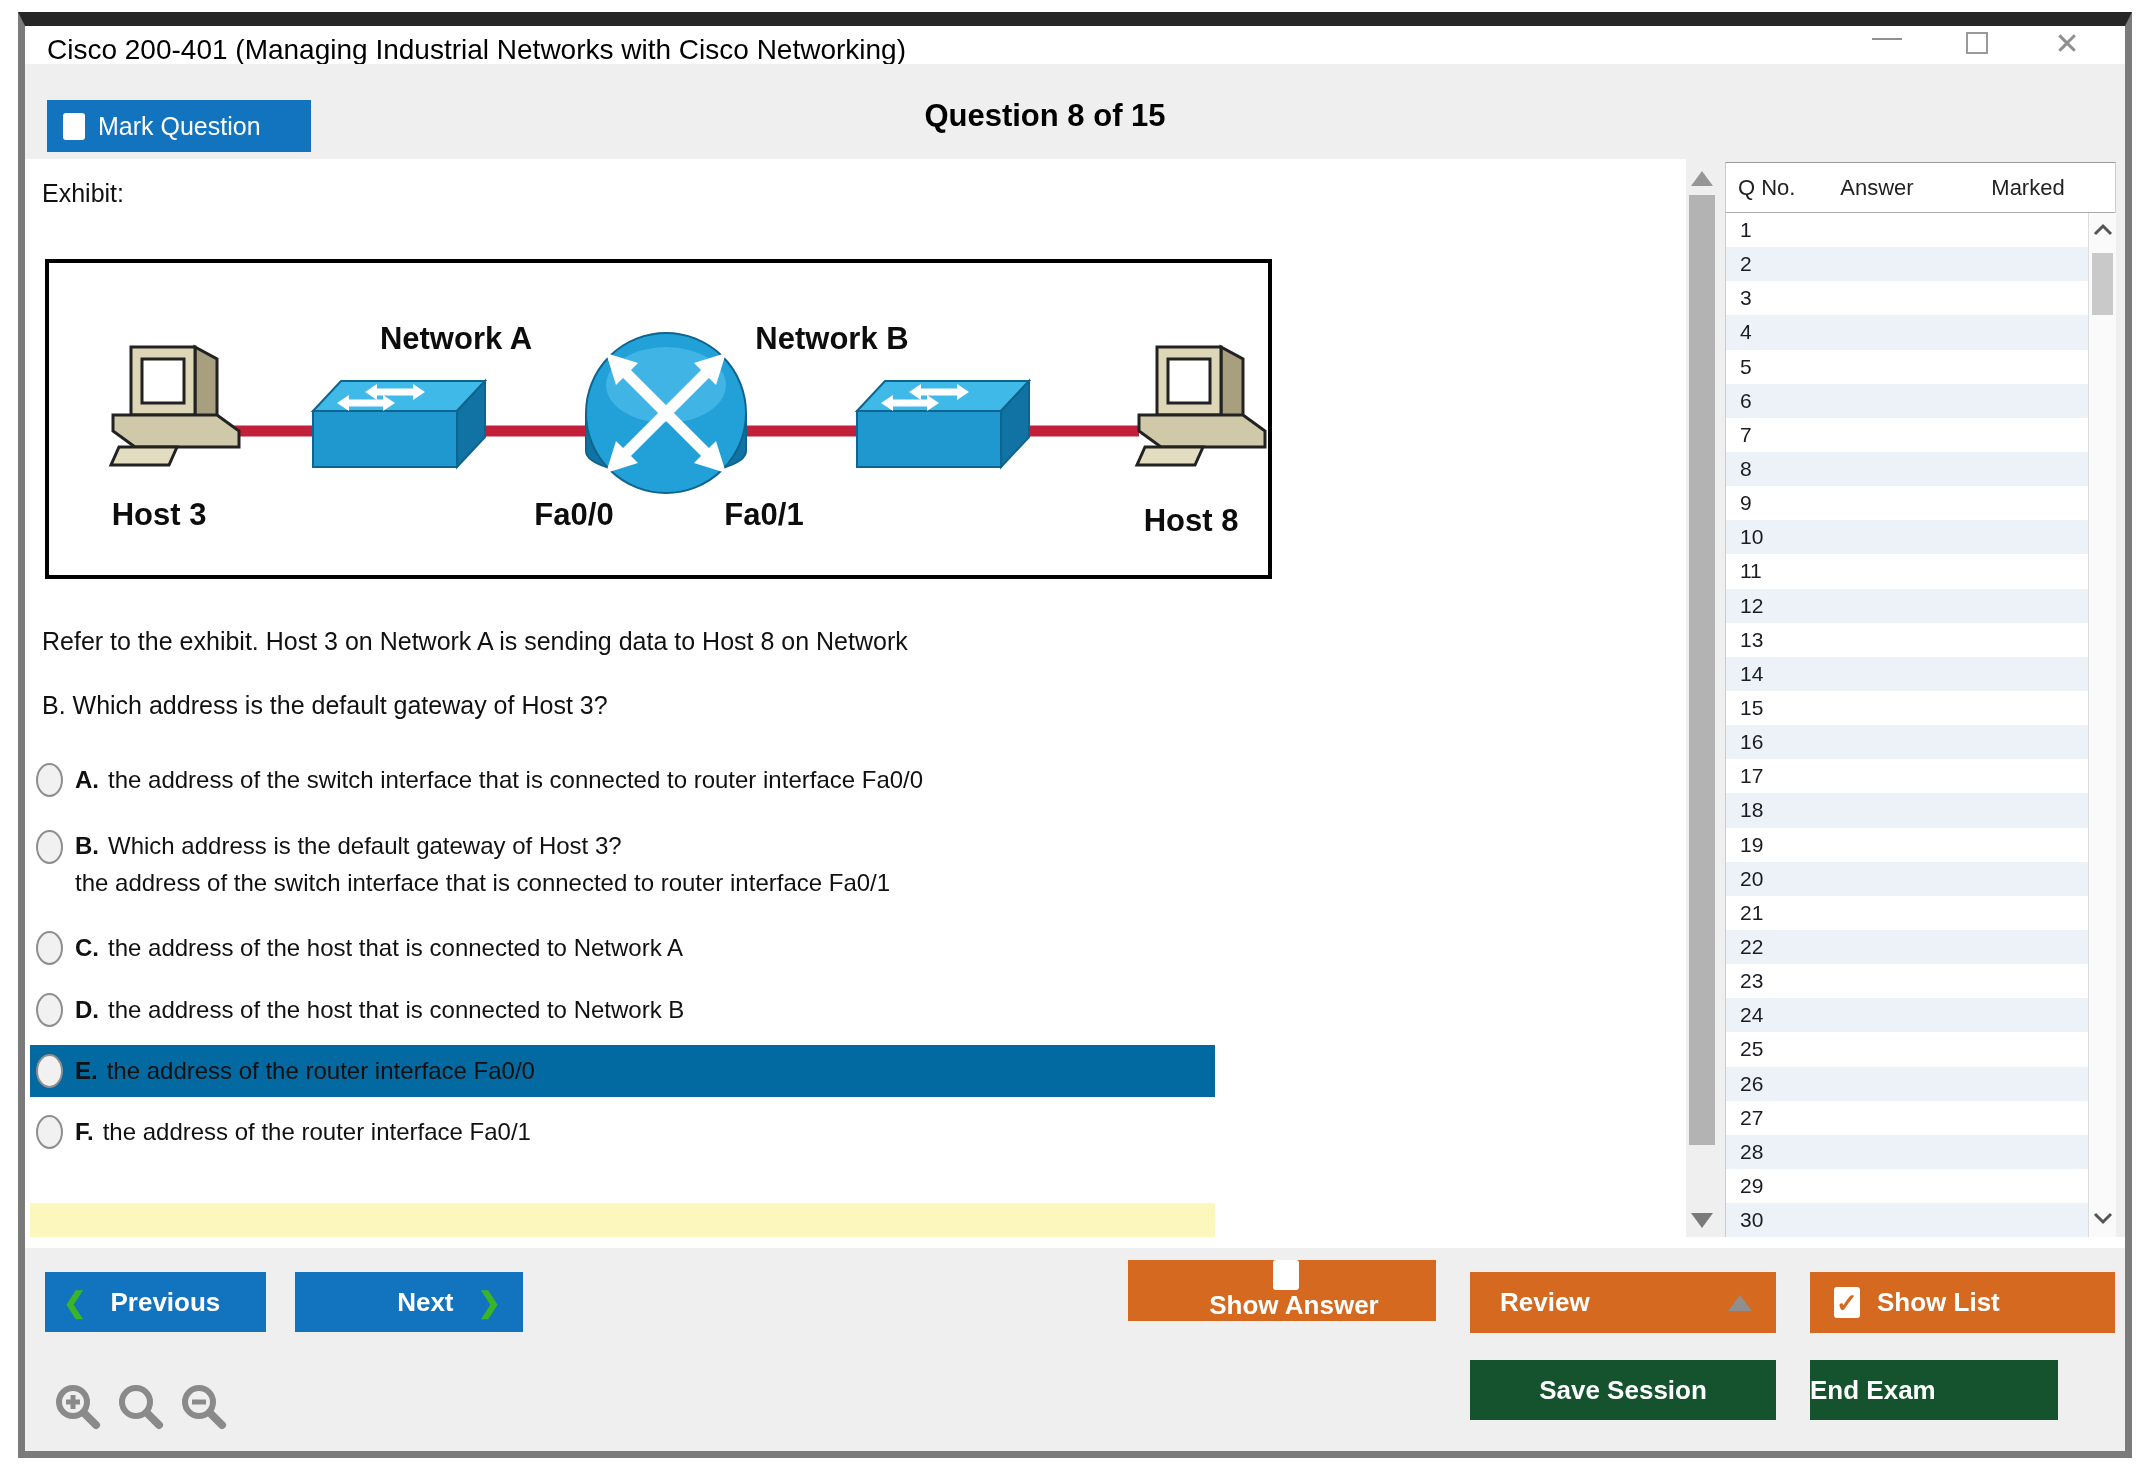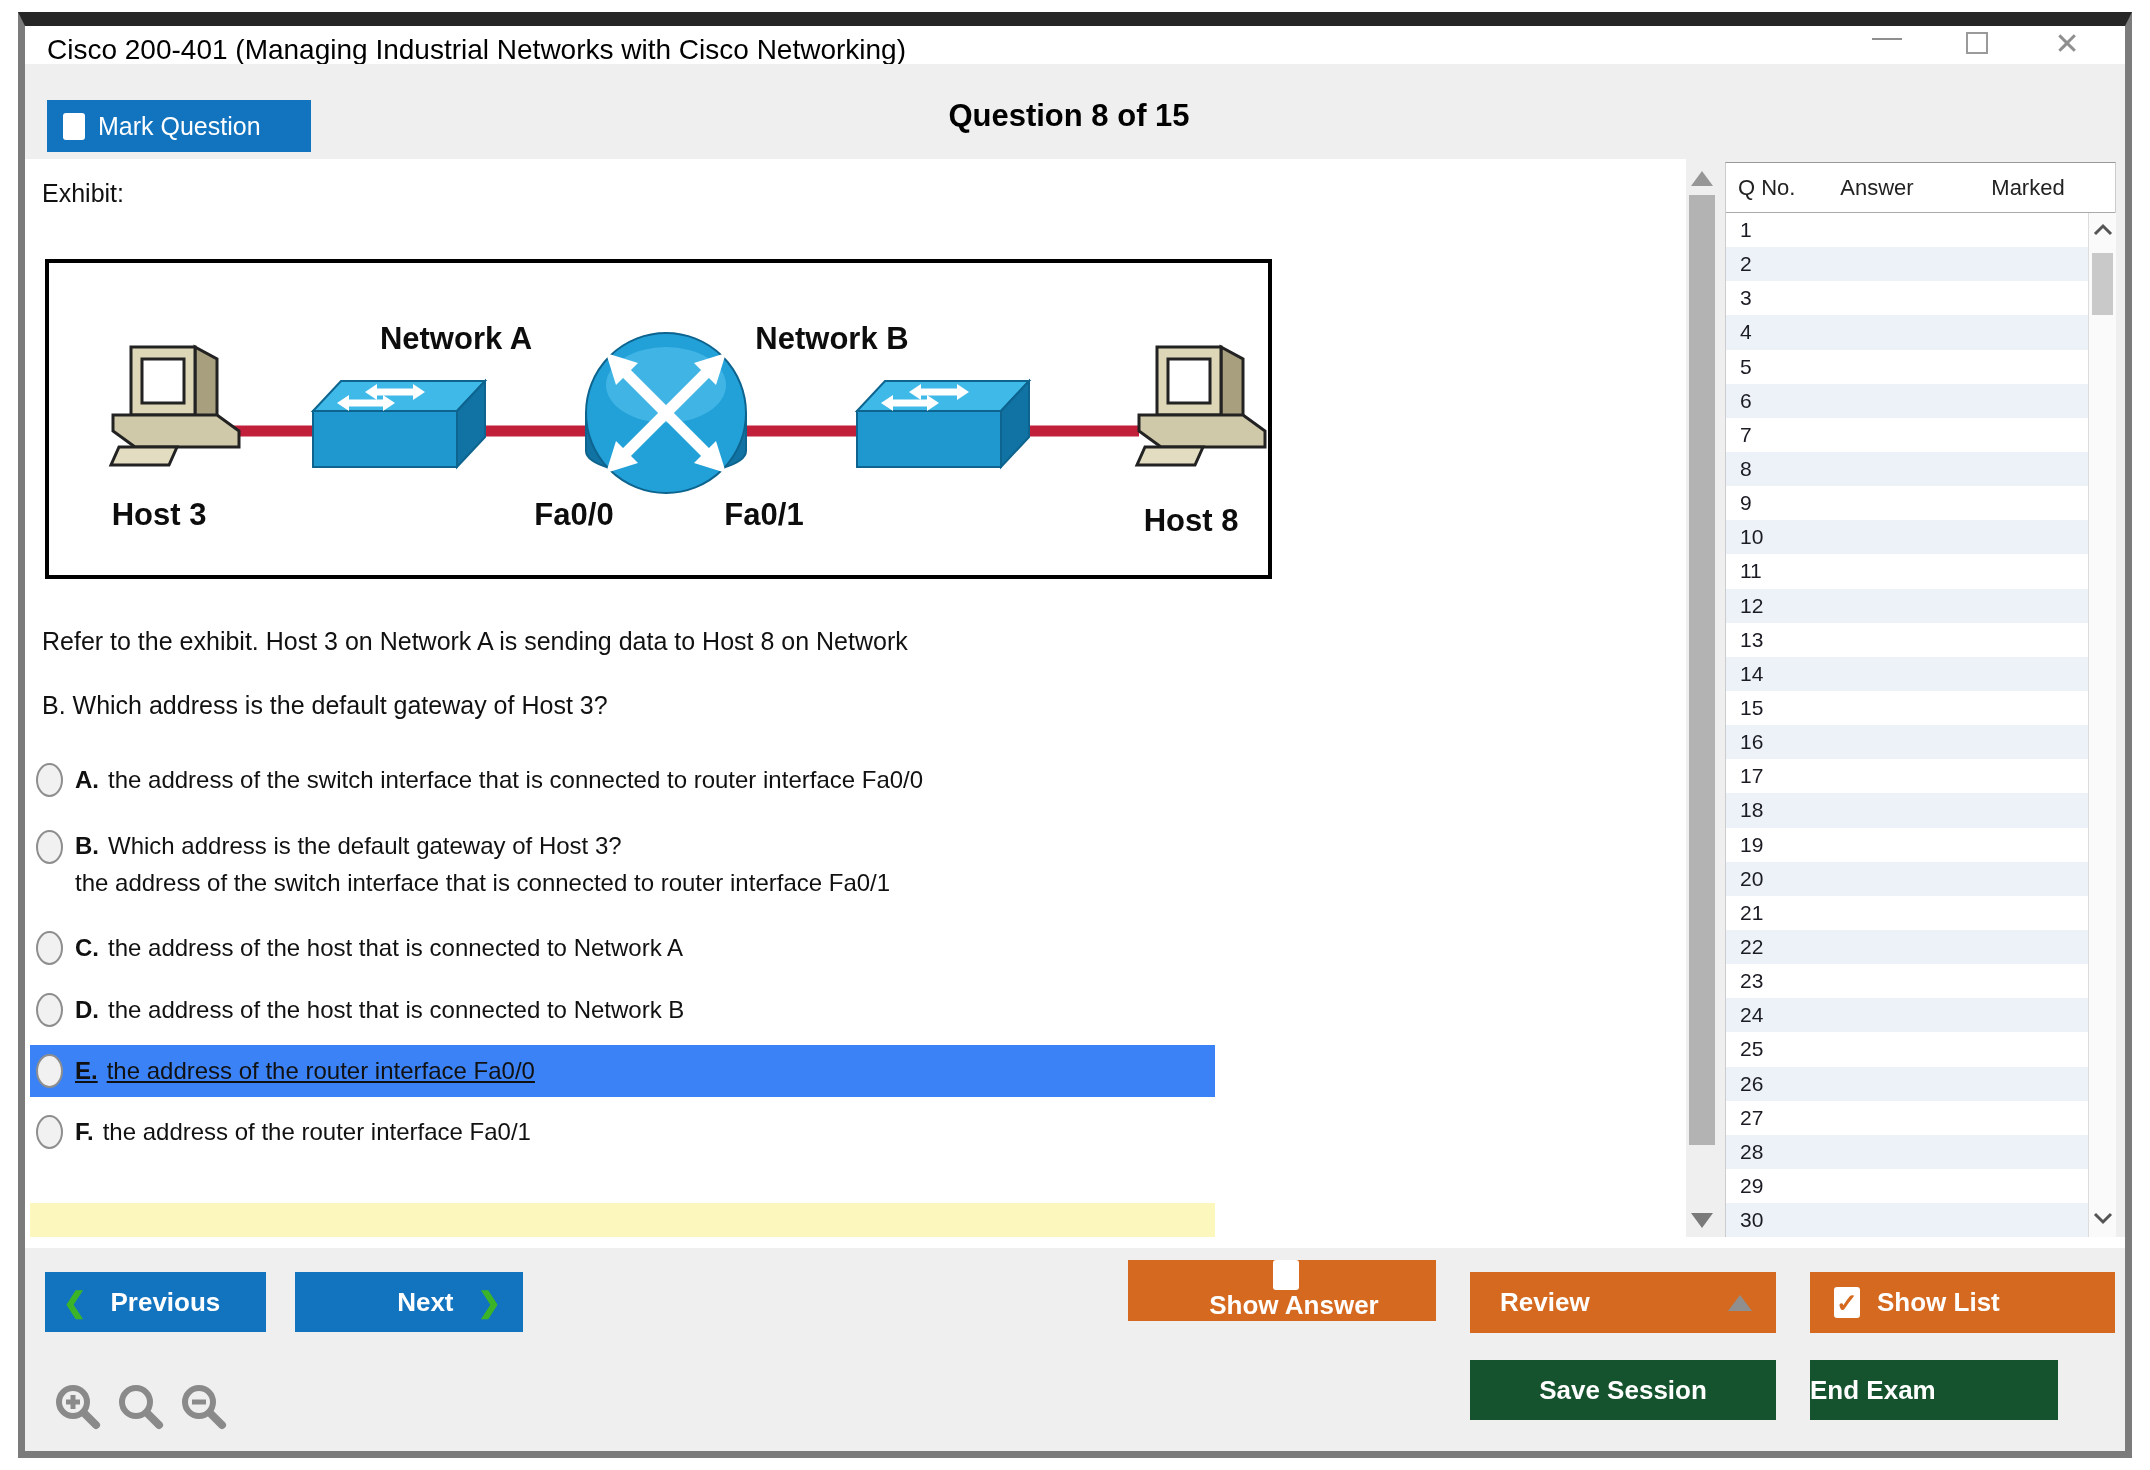--- a/index.html
+++ b/index.html
@@ -20,42 +20,42 @@
   .ctl-x   { left:2025px; font-size:30px; }
   .maxbox  { width:22px; height:22px; border:2px solid #9a9a9a; display:inline-block; }
 
   
   .header { position:absolute; left:0; top:38px; width:2100px; height:106px; background:#efefef; }
   .mark-btn { position:absolute; left:22px; top:36px; width:264px; height:52px; background:#1273bf;
               display:flex; align-items:center; padding-left:16px; cursor:pointer; }
   .mark-cb { width:22px; height:27px; background:#fff; border-radius:3px; margin-right:13px; }
   .mark-label { color:#fff; font-weight:normal; font-size:25px; }
   .qcounter { position:absolute; left:0; top:34px; width:2040px; text-align:center;
-              font-size:31px; font-weight:bold; color:#000;margin-left:24px; }
+              font-size:31px; font-weight:bold; color:#000; }
 
   
   .content { position:absolute; left:0; top:133px; width:2100px; height:848px;border-radius:26px; }
   .qpanel { position:absolute; left:0; top:0; width:1661px; height:1078px; background:#fff; overflow:hidden; }
 
   .exhibit-label { position:absolute; left:17px; top:20px; font-size:25px; color:#111; }
   .exhibit-box { position:absolute; left:20px; top:100px; width:1227px; height:320px;
                  border:4px solid #000; background:#fff; }
 
   .qline1 { position:absolute; left:17px; top:468px; font-size:25px; color:#111; }
   .qline2 { position:absolute; left:17px; top:532px; font-size:25px; color:#111; }
 
   .opt-row { position:absolute; left:5px; width:1185px; font-size:24px; color:#111; }
   .opt-radio { position:absolute; left:6px; width:27px; height:34px; border:2px solid #8e8e8e;
                border-radius:50%; background:#f1f1f1; top:50%; transform:translateY(-50%); cursor:pointer; }
   .opt-line { padding-left:45px; }
   .opt-letter { font-weight:bold; margin-right:9px; }
   .one-line { height:42px; line-height:42px; }
   .two-line { height:76px; line-height:37px; }
   .two-line .opt-radio { top:3px; transform:none; }
-  .hl-row { height:52px; line-height:52px; background:#3b82f6;text-decoration:underline; }
+  .hl-row { height:52px; line-height:52px; background:#0369a1; }
   .yellow-bar { position:absolute; left:5px; top:1044px; width:1185px; height:34px; background:#fbf7bd; }
 
   
   .main-sb { position:absolute; left:1661px; top:0; width:32px; height:1078px; background:#efefef; }
   .tri-up { position:absolute; left:5px; top:12px; width:0; height:0;
             border-left:11px solid transparent; border-right:11px solid transparent; border-bottom:15px solid #969696; }
   .tri-dn { position:absolute; left:5px; top:1054px; width:0; height:0;
             border-left:11px solid transparent; border-right:11px solid transparent; border-top:15px solid #7a7a7a; }
   .main-thumb { position:absolute; left:3px; top:36px; width:26px; height:950px; background:#b3b3b3; }
 

